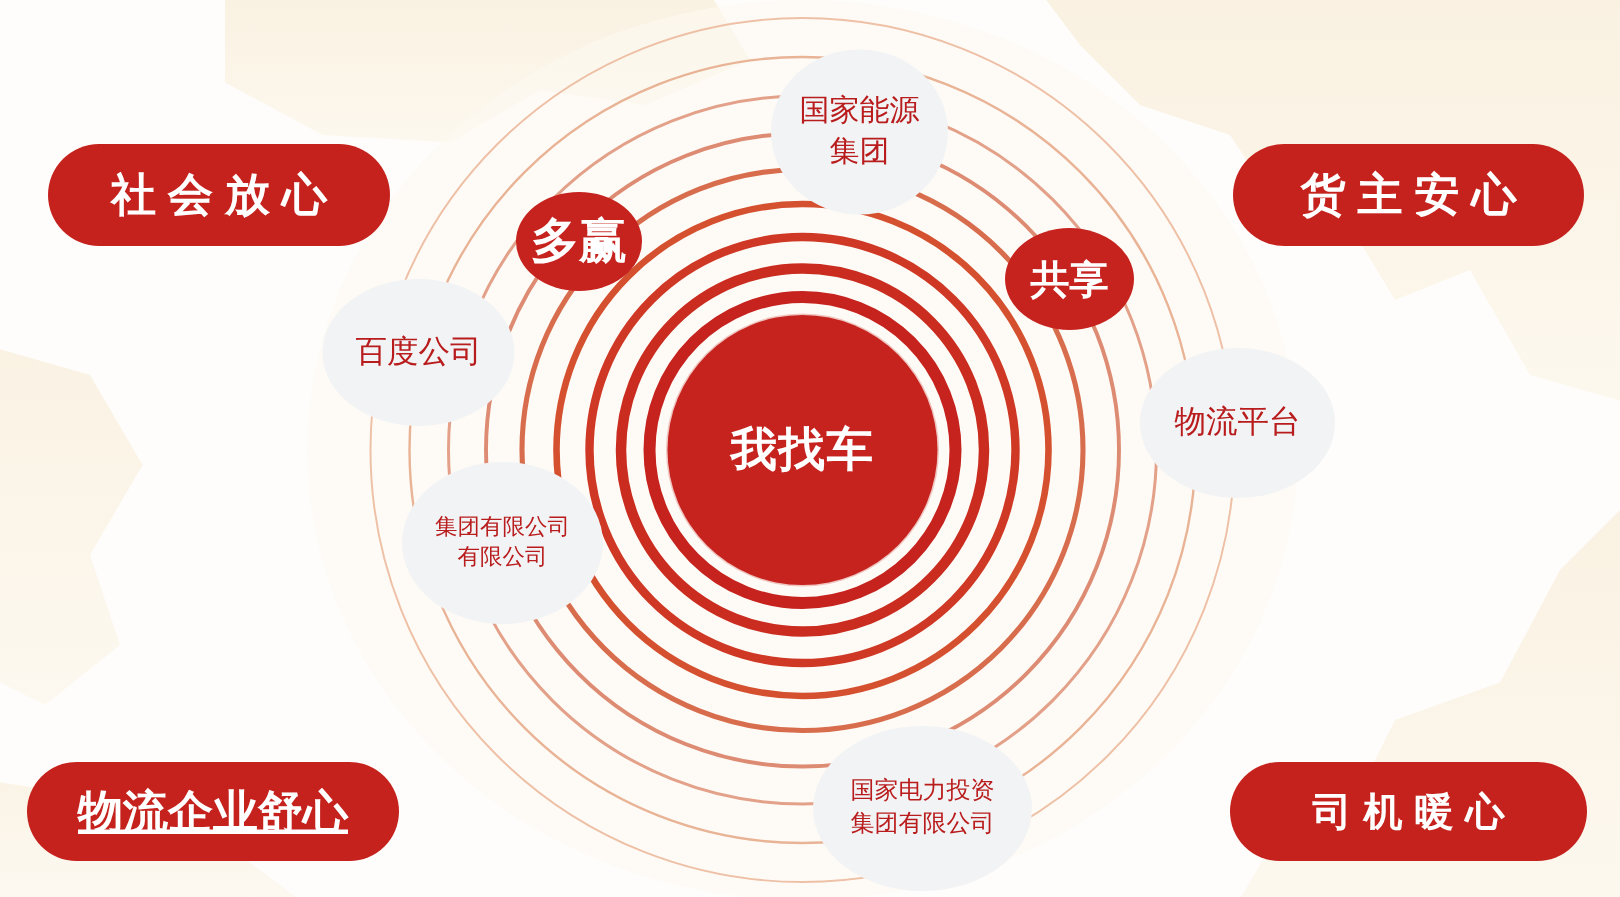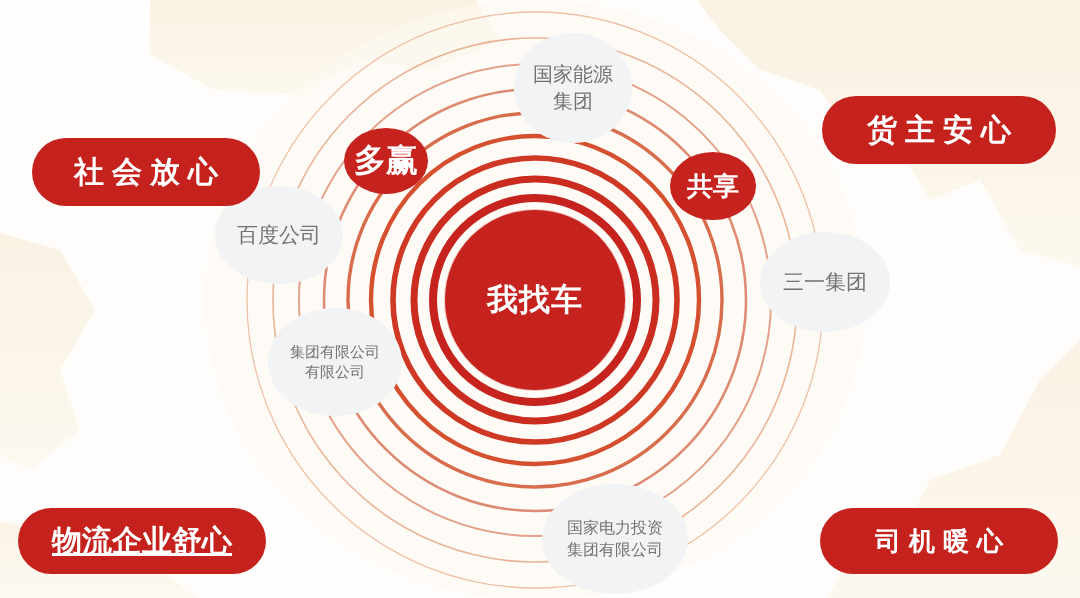--- a/index.html
+++ b/index.html
@@ -57,21 +57,21 @@
 
   
   .node-gray {
     position: absolute;
     border-radius: 50%;
     background: #f2f3f5;
     display: flex;
     flex-direction: column;
     align-items: center;
     justify-content: center;
-    color: #737373;
+    color: #b91c1c;
     text-align: center;
     line-height: 1.35;
     z-index: 5;
   }
   .node-gray span { display: block; white-space: nowrap; }
 
   
   .badge-red {
     position: absolute;
     border-radius: 50%;
@@ -148,21 +148,21 @@
   <div class="node-gray" style="left:514px; top:33px; width:118px; height:110px; font-size:20px;">
     <span>国家能源</span>
     <span>集团</span>
   </div>
 
   <div class="node-gray" style="left:215px; top:186px; width:128px; height:98px; font-size:21px;">
     <span>百度公司</span>
   </div>
 
   <div class="node-gray" style="left:760px; top:232px; width:130px; height:100px; font-size:21px;">
-    <span>三一集团</span>
+    <span>物流平台</span>
   </div>
 
   <div class="node-gray" style="left:268px; top:308px; width:134px; height:108px; font-size:15px;">
     <span>集团有限公司</span>
     <span>有限公司</span>
   </div>
 
   <div class="node-gray" style="left:542px; top:484px; width:146px; height:110px; font-size:16px;">
     <span>国家电力投资</span>
     <span>集团有限公司</span>
@@ -170,21 +170,21 @@
 
   <div class="badge-red" style="left:344px; top:128px; width:84px; height:66px; font-size:32px;">
     <span>多赢</span>
   </div>
 
   <div class="badge-red" style="left:670px; top:152px; width:86px; height:68px; font-size:26px;">
     <span>共享</span>
   </div>
 
 
-  <div class="pill" style="left:32px; top:96px; width:228px; height:68px; font-size:30px; letter-spacing:8px; text-indent:8px;margin-top:42px;">
+  <div class="pill" style="left:32px; top:96px; width:228px; height:68px; font-size:30px; letter-spacing:8px; text-indent:8px;">
     <span>社会放心</span>
   </div>
 
   <div class="pill" style="left:822px; top:96px; width:234px; height:68px; font-size:30px; letter-spacing:8px; text-indent:8px;">
     <span>货主安心</span>
   </div>
 
   <div class="pill" style="left:18px; top:508px; width:248px; height:66px; font-size:30px; letter-spacing:0px;text-decoration:underline;">
     <span>物流企业舒心</span>
   </div>

